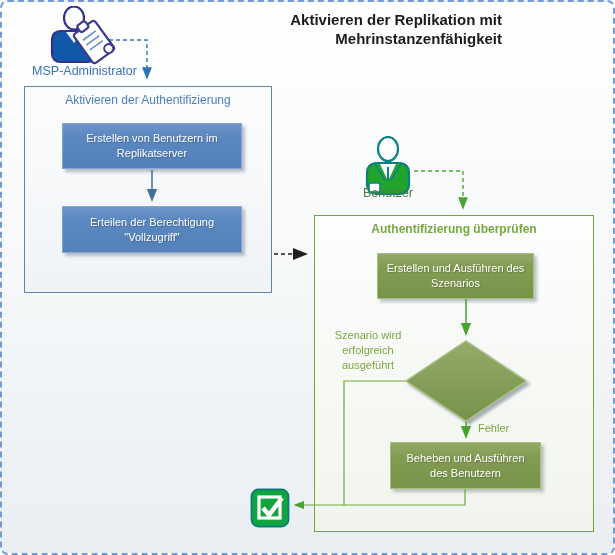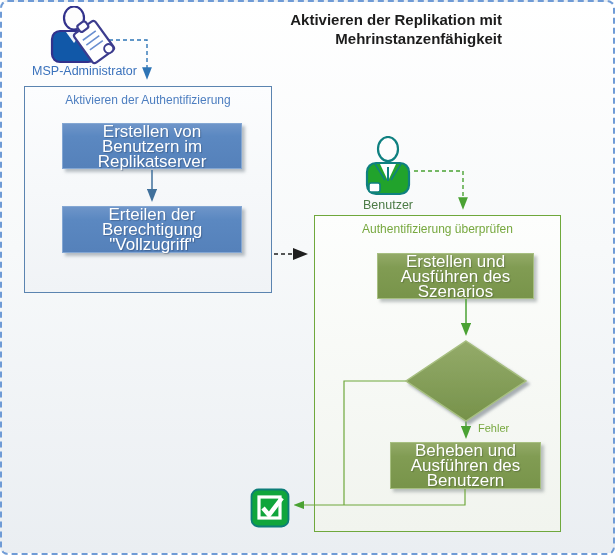--- a/index.html
+++ b/index.html
@@ -14,52 +14,52 @@
     left:200px;top:8px;width:300px;text-align:right;
     font-size:15px;font-weight:bold;color:#1c1c1c;line-height:19px;z-index:6;
   }
   
   .panel{position:absolute;box-sizing:border-box;z-index:1;}
   .panel-blue{
     left:22px;top:84px;width:248px;height:207px;
     border:1px solid #5b84b0;background:linear-gradient(180deg,#fcfdfe, #f0f3f6);
   }
   .panel-green{
-    left:312px;top:213px;width:247px;height:317px;
-    border:1px solid #6fa83c;background:linear-gradient(180deg,#fdfefd,#f1f4ee);
+    left:312px;top:213px;width:280px;height:317px;
+    border:1px solid #6fa83c;background:linear-gradient(180deg,#fdfefd,#f1f4ee);font-weight:bold;
   }
   .panel-title{width:100%;text-align:center;font-size:12px;padding-top:6px;}
   .panel-title.blue{color:#4d7ec0;}
   .panel-title.green{color:#77a83f;}
   
   .box{
     position:absolute;box-sizing:border-box;z-index:3;
     display:flex;align-items:center;justify-content:center;text-align:center;
-    font-size:17px;line-height:15px;color:#fff;padding:4px 8px;
+    font-size:11px;line-height:15px;color:#fff;padding:4px 8px;
   }
   .box-blue{
     background:linear-gradient(180deg,#6e95c9 0%,#5b88c1 28%,#5581ba 100%);
     border:1px solid #84a7d3;
     box-shadow:3px 3px 3px rgba(130,140,150,.55);
     text-shadow:1px 1px 1px rgba(30,50,80,.35);
   }
   .box-green{
     background:linear-gradient(180deg,#93aa68 0%,#819c53 30%,#78944a 100%);
     border:1px solid #a7bf81;
     box-shadow:3px 3px 3px rgba(130,140,140,.5);
     text-shadow:1px 1px 1px rgba(60,75,40,.4);
   }
   #bbox1{left:60px;top:121px;width:180px;height:46px;}
   #bbox2{left:60px;top:204px;width:180px;height:47px;}
   #gbox1{left:375px;top:251px;width:157px;height:46px;}
   #gbox2{left:388px;top:440px;width:151px;height:47px;}
   
   .actor-label{position:absolute;text-align:center;font-size:12.5px;z-index:6;}
   #admin-label{left:10px;top:62px;width:145px;color:#3a72bc;}
-  #user-label{left:346px;top:196px;width:80px;color:#4c7b46;}
+  #user-label{left:346px;top:184px;width:80px;color:#4c7b46;}
   .note{position:absolute;font-size:11px;color:#77a83f;z-index:6;}
   #success-note{left:322px;top:326px;width:88px;text-align:center;line-height:15px;}
   #error-note{left:476px;top:420px;}
   #diamond-text{
     position:absolute;left:406px;top:362px;width:117px;z-index:6;
     text-align:center;font-size:11px;line-height:15px;color:#fff;
     text-shadow:1px 1px 1px rgba(60,75,40,.4);
   }
   
   #connectors{position:absolute;left:0;top:0;z-index:5;pointer-events:none;}
@@ -142,20 +142,21 @@
     <path d="M13,28 L23,44 M39,28 L29,44" stroke="#0f8080" stroke-width="1.5" fill="none"></path>
     <ellipse cx="26" cy="13" rx="10" ry="12" fill="#fdfdfd" stroke="#0f8080" stroke-width="2.2"></ellipse>
     <rect x="7" y="47" width="11" height="9" rx="2" fill="#fff" stroke="#0f8080" stroke-width="1.6"></rect>
   </svg>
   <div id="user-label" class="actor-label">Benutzer</div>
 
   <div class="panel panel-green">
     <div class="panel-title green">Authentifizierung überprüfen</div>
   </div>
   <div id="gbox1" class="box box-green">Erstellen und Ausführen des Szenarios</div>
+  <div id="success-note" class="note">Szenario wird erfolgreich ausgeführt</div>
   <div id="error-note" class="note">Fehler</div>
   <div id="gbox2" class="box box-green">Beheben und Ausführen des Benutzern</div>
 
   <svg id="check-icon" class="icon" width="40" height="40" viewBox="0 0 40 40">
     <rect x="1.5" y="1.5" width="37" height="37" rx="7" fill="#10a53c" stroke="#0d7d78" stroke-width="1.8"></rect>
     <rect x="9" y="9" width="21" height="21" fill="none" stroke="#fff" stroke-width="3.2"></rect>
     <path d="M13,20 L19,27 L32,10" fill="none" stroke="#fff" stroke-width="4.5"></path>
   </svg>
 
 </div>

